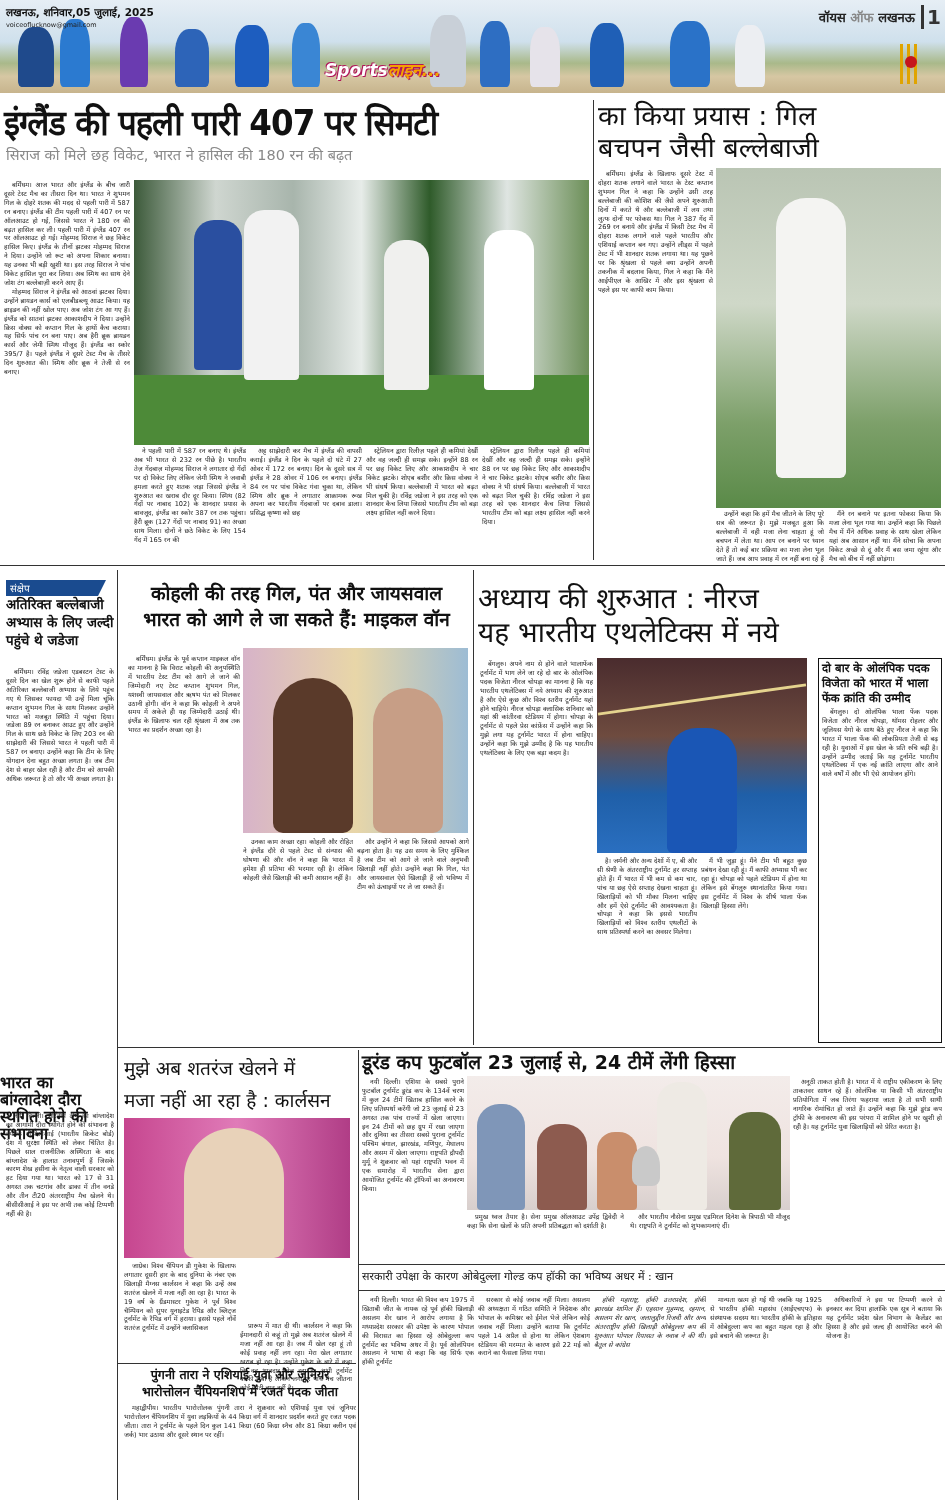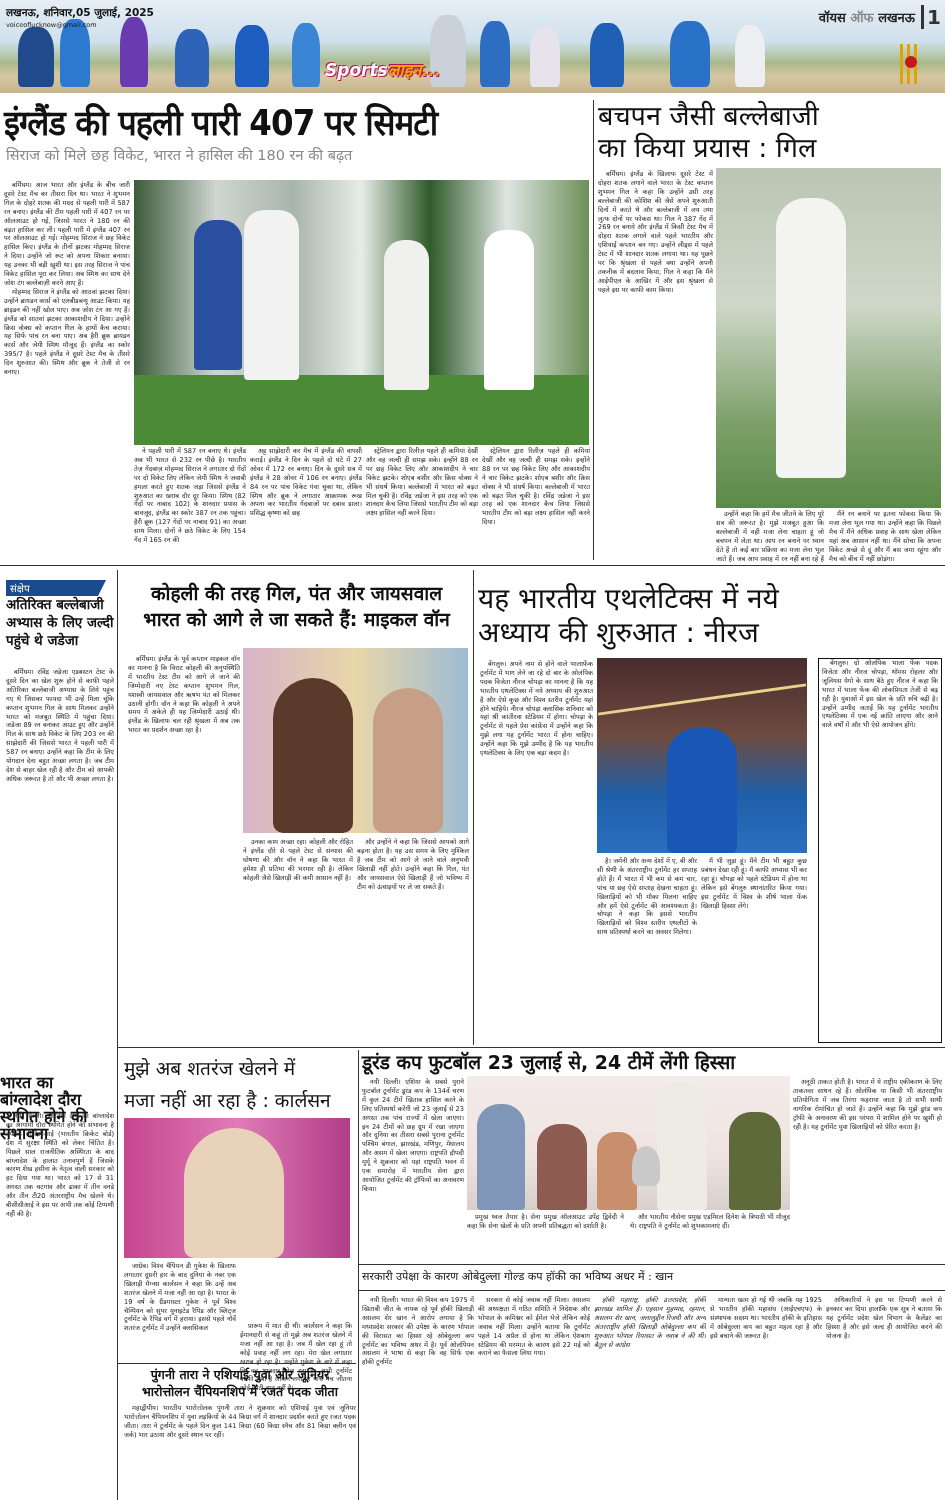--- a/index.html
+++ b/index.html
@@ -84,22 +84,22 @@
   </div>
 <div class="abs col" style="left:366px;top:447px;width:112px;height:115px;">
     <p>स्ट्रेलियन द्वारा रिलीज़ पहले ही कमियां देखीं और वह जल्दी ही समझ सके। इन्होंने 88 रन पर छह विकेट लिए और आकाशदीप ने चार विकेट झटके। शोएब बशीर और क्रिस वोक्स ने भी संघर्ष किया। बल्लेबाजी में भारत को बढ़त मिल चुकी है। रविंद्र जडेजा ने इस तरह को एक शानदार कैच लिया जिससे भारतीय टीम को बड़ा लक्ष्य हासिल नहीं करने दिया।</p>
   </div>
 <div class="abs col" style="left:482px;top:447px;width:108px;height:115px;">
     <p>स्ट्रेलियन द्वारा रिलीज़ पहले ही कमियां देखीं और वह जल्दी ही समझ सके। इन्होंने 88 रन पर छह विकेट लिए और आकाशदीप ने चार विकेट झटके। शोएब बशीर और क्रिस वोक्स ने भी संघर्ष किया। बल्लेबाजी में भारत को बढ़त मिल चुकी है। रविंद्र जडेजा ने इस तरह को एक शानदार कैच लिया जिससे भारतीय टीम को बड़ा लक्ष्य हासिल नहीं करने दिया।</p>
   </div>
 
 <div class="rule-v" style="left:593px;top:100px;height:460px;"></div>
 <div class="abs serif-head" style="left:598px;top:100px;font-size:27px;line-height:32px;">
+  <div>का किया प्रयास : गिल</div>
   <div>बचपन जैसी बल्लेबाजी</div>
-  <div>का किया प्रयास : गिल</div>
 </div>
 <div class="abs col" style="left:598px;top:170px;width:115px;height:335px;">
     <p>बर्मिंघम। इंग्लैंड के खिलाफ दूसरे टेस्ट में दोहरा शतक लगाने वाले भारत के टेस्ट कप्तान शुभमन गिल ने कहा कि उन्होंने उसी तरह बल्लेबाजी की कोशिश की जैसे अपने शुरुआती दिनों में करते थे और बल्लेबाजी में लय तथा लुत्फ दोनों पर फोकस था। गिल ने 387 गेंद में 269 रन बनाये और इंग्लैंड में किसी टेस्ट मैच में दोहरा शतक लगाने वाले पहले भारतीय और एशियाई कप्तान बन गए। उन्होंने लीड्स में पहले टेस्ट में भी शानदार शतक लगाया था। यह पूछने पर कि श्रृंखला से पहले क्या उन्होंने अपनी तकनीक में बदलाव किया, गिल ने कहा कि मैंने आईपीएल के आखिर में और इस श्रृंखला से पहले इस पर काफी काम किया।</p>
   </div>
 <div class="photo" style="left:716px;top:168px;width:225px;height:340px;background:linear-gradient(180deg,#bac5b4 0%,#cfd8c8 40%,#7da06a 75%,#5a8a48 100%);">
   <div class="abs" style="left:60px;top:30px;width:70px;height:280px;background:#f4f4f2;border-radius:30px 30px 6px 6px;"></div>
 </div>
 <div class="abs col" style="left:716px;top:510px;width:108px;height:52px;">
     <p>उन्होंने कहा कि हमें मैच जीतने के लिए पूरे सत्र की जरूरत है। मुझे मजबूत हुआ कि बल्लेबाजी में वही मजा लेना चाहता हूं जो बचपन में लेता था। आप रन बनाने पर ध्यान देते हैं तो कई बार प्रक्रिया का मजा लेना भूल जाते हैं। जब आप प्रवाह में रन नहीं बना रहे हैं तो बल्लेबाजी में मजा नहीं आता।</p>
   </div>
@@ -133,38 +133,39 @@
 </div>
 <div class="abs col" style="left:243px;top:838px;width:110px;height:215px;">
     <p>उनका काम अच्छा रहा। कोहली और रोहित ने इंग्लैंड दौरे से पहले टेस्ट से संन्यास की घोषणा की और वॉन ने कहा कि भारत में हमेशा ही प्रतिभा की भरमार रही है। लेकिन कोहली जैसे खिलाड़ी की कमी आसान नहीं है।</p>
   </div>
 <div class="abs col" style="left:357px;top:838px;width:112px;height:215px;">
     <p>और उन्होंने ने कहा कि जिससे आपको आगे बढ़ना होता है। यह उस समय के लिए मुश्किल है जब टीम को आगे ले जाने वाले अनुभवी खिलाड़ी नहीं होते। उन्होंने कहा कि गिल, पंत और जायसवाल ऐसे खिलाड़ी हैं जो भविष्य में टीम को ऊंचाइयों पर ले जा सकते हैं।</p>
   </div>
 <div class="rule-v" style="left:473px;top:570px;height:475px;"></div>
 
 <div class="abs serif-head" style="left:478px;top:582px;font-size:28px;line-height:34px;">
+  <div>अध्याय की शुरुआत : नीरज</div>
   <div>यह भारतीय एथलेटिक्स में नये</div>
-  <div>अध्याय की शुरुआत : नीरज</div>
 </div>
 <div class="abs col" style="left:480px;top:660px;width:113px;height:380px;">
     <p>बेंगलुरु। अपने नाम से होने वाले भालाफेंक टूर्नामेंट में भाग लेने जा रहे दो बार के ओलंपिक पदक विजेता नीरज चोपड़ा का मानना है कि यह भारतीय एथलेटिक्स में नये अध्याय की शुरुआत है और ऐसे कुछ और विश्व स्तरीय टूर्नामेंट यहां होने चाहिये। नीरज चोपड़ा क्लासिक शनिवार को यहां श्री कांतीरवा स्टेडियम में होगा। चोपड़ा के टूर्नामेंट से पहले प्रेस कांफ्रेंस में उन्होंने कहा कि मुझे लगा यह टूर्नामेंट भारत में होना चाहिए। उन्होंने कहा कि मुझे उम्मीद है कि यह भारतीय एथलेटिक्स के लिए एक बड़ा कदम है।</p>
   </div>
 <div class="photo" style="left:597px;top:658px;width:210px;height:195px;background:linear-gradient(180deg,#4a2c2e 0%,#6e4b3f 40%,#1f5fa8 70%,#2a6fc0 100%);">
   <div class="abs" style="left:0;top:40px;width:210px;height:3px;background:#e5d38e;transform:rotate(-8deg);"></div>
   <div class="abs" style="left:70px;top:70px;width:70px;height:125px;background:#1a56b5;border-radius:30px 30px 6px 6px;"></div>
 </div>
 <div class="abs col" style="left:597px;top:857px;width:100px;height:185px;">
     <p>है। जर्मनी और अन्य देशों में ए, बी और सी श्रेणी के अंतरराष्ट्रीय टूर्नामेंट हर सप्ताह होते हैं। मैं भारत में भी कम से कम चार, पांच या छह ऐसे सप्ताह देखना चाहता हूं। खिलाड़ियों को भी मौका मिलना चाहिए और हमें ऐसे टूर्नामेंट की आवश्यकता है। चोपड़ा ने कहा कि इससे भारतीय खिलाड़ियों को विश्व स्तरीय एथलीटों के साथ प्रतिस्पर्धा करने का अवसर मिलेगा।</p>
   </div>
 <div class="abs col" style="left:701px;top:857px;width:106px;height:185px;">
     <p>मैं भी जुड़ा हूं। मैंने टीम भी बहुत कुछ प्रबंधन देखा रही हूं। मैं काफी अभ्यास भी कर रहा हूं। चोपड़ा को पहले स्टेडियम में होना था लेकिन इसे बेंगलुरु स्थानांतरित किया गया। इस टूर्नामेंट में विश्व के शीर्ष भाला फेंक खिलाड़ी हिस्सा लेंगे।</p>
   </div>
 
 <div class="abs box-border" style="left:818px;top:658px;width:124px;height:385px;">
+  <div style="padding:2px 3px;font-size:11.5px;line-height:15px;font-weight:bold;">दो बार के ओलंपिक पदक विजेता को भारत में भाला फेंक क्रांति की उम्मीद</div>
   <div class="col" style="padding:0 3px;height:320px;">
       <p>बेंगलुरु। दो ओलंपिक भाला फेंक पदक विजेता और नीरज चोपड़ा, थॉमस रोहलर और जूलियस येगो के साथ बैठे हुए नीरज ने कहा कि भारत में भाला फेंक की लोकप्रियता तेजी से बढ़ रही है। युवाओं में इस खेल के प्रति रुचि बढ़ी है। उन्होंने उम्मीद जताई कि यह टूर्नामेंट भारतीय एथलेटिक्स में एक नई क्रांति लाएगा और आने वाले वर्षों में और भी ऐसे आयोजन होंगे।</p>
     </div>
 </div>
 
 <div class="rule-h" style="left:118px;top:1047px;width:827px;"></div>
 
 <div class="abs" style="left:124px;top:1052px;width:230px;font-size:19px;line-height:32px;">
   <div>मुझे अब शतरंज खेलने में</div>
   <div>मजा नहीं आ रहा है : कार्लसन</div>

